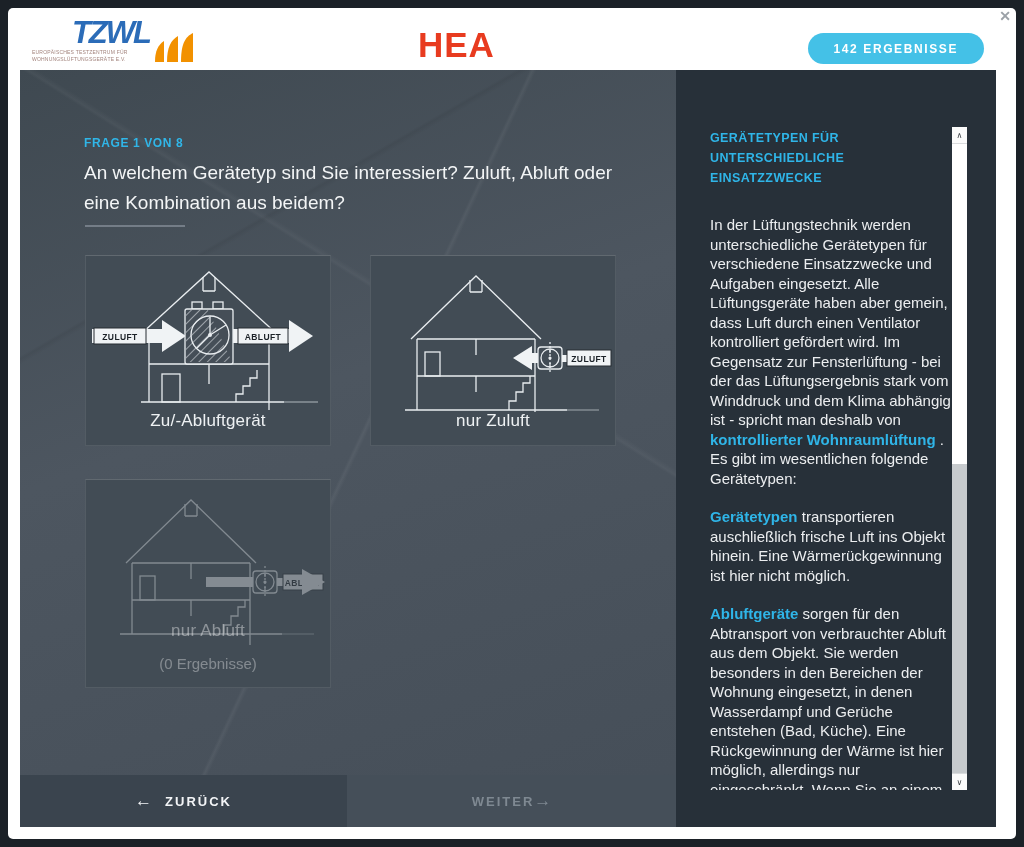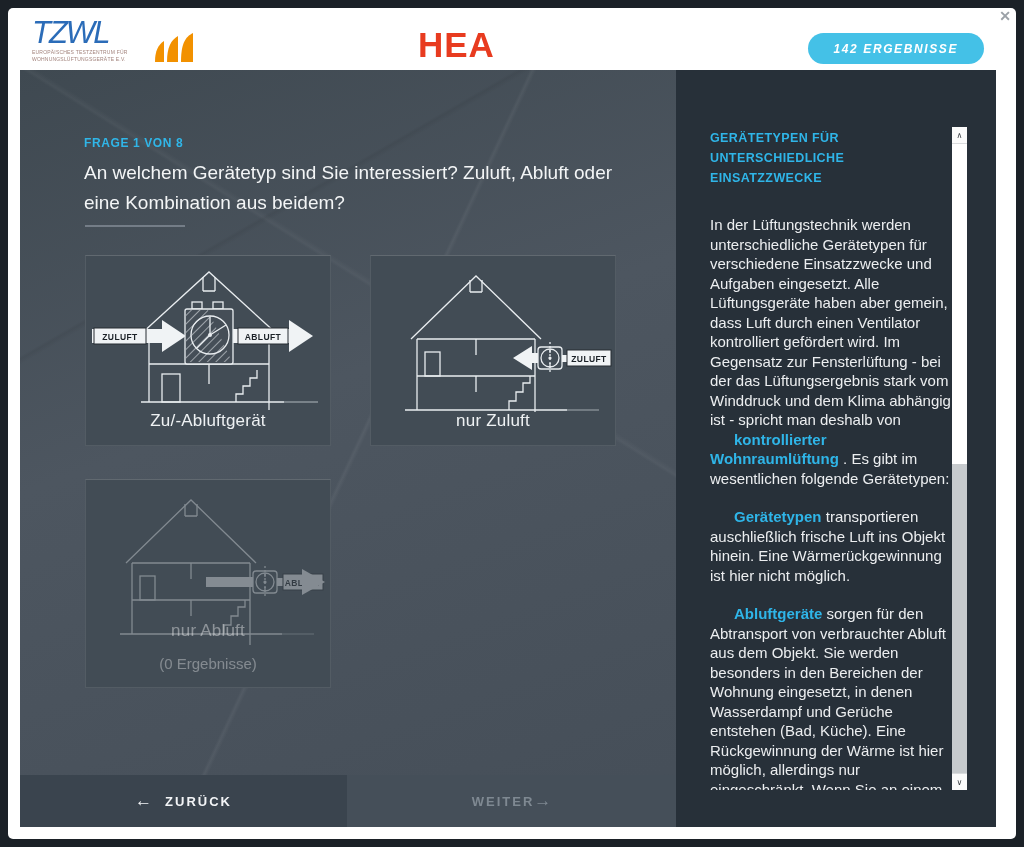--- a/index.html
+++ b/index.html
@@ -4,33 +4,33 @@
 <style>
   html,body{margin:0;padding:0;width:1024px;height:847px;overflow:hidden;
     background:#1b2127;font-family:"Liberation Sans",sans-serif;}
   .modal{position:absolute;left:8px;top:8px;width:1008px;height:831px;
     background:#ffffff;border-radius:5px;}
   .close{position:absolute;top:0px;right:5px;color:#9ba1a7;font-size:14px;
     font-weight:bold;cursor:pointer;line-height:16px;z-index:30;}
   
   .header{position:absolute;left:0;top:0;width:100%;height:62px;}
   .logo-tzwl{position:absolute;left:24px;top:10px;width:118px;}
-  .tzwl-word{font-size:31px;font-weight:400;font-style:italic;color:#2b6cb8;
-    letter-spacing:-2px;line-height:30px;}
+  .tzwl-word{font-size:31px;font-weight:700;font-style:italic;color:#2b6cb8;
+    letter-spacing:-2px;line-height:30px;text-align:right;}
   .tzwl-cap{font-size:5px;color:#a2837c;letter-spacing:.2px;line-height:1.35;
     width:112px;margin-top:1px;}
   .logo-ea{position:absolute;left:140px;top:23px;display:flex;align-items:center;}
   .ea-text{font-size:25px;font-weight:bold;color:#23211f;letter-spacing:-0.5px;}
   .ea-dot{color:#f29100;}
   .ea-flame{margin-left:6px;margin-top:2px;}
   .logo-hea{position:absolute;left:410px;top:17px;font-size:35px;font-weight:900;
     color:#e83b1f;letter-spacing:1px;}
   .pill{position:absolute;right:32px;top:25px;height:31px;padding:0 26px;
     background:#44c1e7;border-radius:17px;color:#fff;font-size:12px;font-weight:bold;
-    letter-spacing:1.6px;display:flex;align-items:center;cursor:pointer;font-style:italic;}
+    letter-spacing:1.6px;display:flex;align-items:center;cursor:pointer;}
   
   .content{position:absolute;left:12px;top:62px;width:976px;height:757px;}
   .main{position:absolute;left:0;top:0;width:656px;height:757px;overflow:hidden;
     background:linear-gradient(160deg,#3f4951 0%,#4d5660 42%,#454e58 100%);padding-left:37px;}
   .main::before{content:'';position:absolute;inset:0;pointer-events:none;
     background:
       linear-gradient(115deg,transparent 48.7%,rgba(255,255,255,.05) 49%,transparent 49.4%),
       linear-gradient(32deg,transparent 63.7%,rgba(255,255,255,.04) 64%,transparent 64.5%),
       linear-gradient(150deg,transparent 24.7%,rgba(0,0,0,.06) 25%,transparent 25.5%);}
   .q-progress{position:absolute;left:64px;top:66px;font-size:12px;font-weight:bold;
@@ -60,21 +60,21 @@
   .f-next{flex:1;background:#454f59;display:flex;align-items:center;
     justify-content:center;color:#7f8992;font-size:13px;font-weight:bold;
     letter-spacing:2px;}
   .f-arrow{font-size:17px;font-weight:normal;letter-spacing:0;}
   
   .sidebar{position:absolute;left:656px;top:0;width:320px;height:757px;background:#273039;}
   .sb-scroll{position:absolute;left:34px;top:58px;width:242px;height:662px;overflow:hidden;}
   .sb-title{font-size:12.5px;font-weight:bold;color:#2fb5e8;letter-spacing:.4px;
     line-height:20px;margin-bottom:27px;width:235px;}
   .sb-text p{margin:0 0 19px 0;font-size:15px;line-height:19.5px;color:#eceef0;}
-  .sb-link{color:#2fb5e8;font-weight:bold;cursor:pointer;margin-left:24px;}
+  .sb-link{color:#2fb5e8;font-weight:bold;cursor:pointer;}
   .sb-bar{position:absolute;right:29px;top:57px;width:15px;height:663px;background:#c6cacd;}
   .sb-arrow{position:absolute;left:0;width:15px;height:16px;background:#fbfbfb;
     color:#3a3f44;font-size:8px;display:flex;align-items:center;justify-content:center;
     cursor:pointer;}
   .sb-arrow.up{top:0;border-bottom:1px solid #d9dbdd;}
   .sb-arrow.dn{bottom:0;border-top:1px solid #d9dbdd;}
   .sb-thumb{position:absolute;left:0;top:17px;width:15px;height:320px;background:#ffffff;
     cursor:pointer;}
   .disabled-draw{opacity:.38;}
   .hline{stroke:#e9edf0;stroke-width:1.3;fill:none;}

